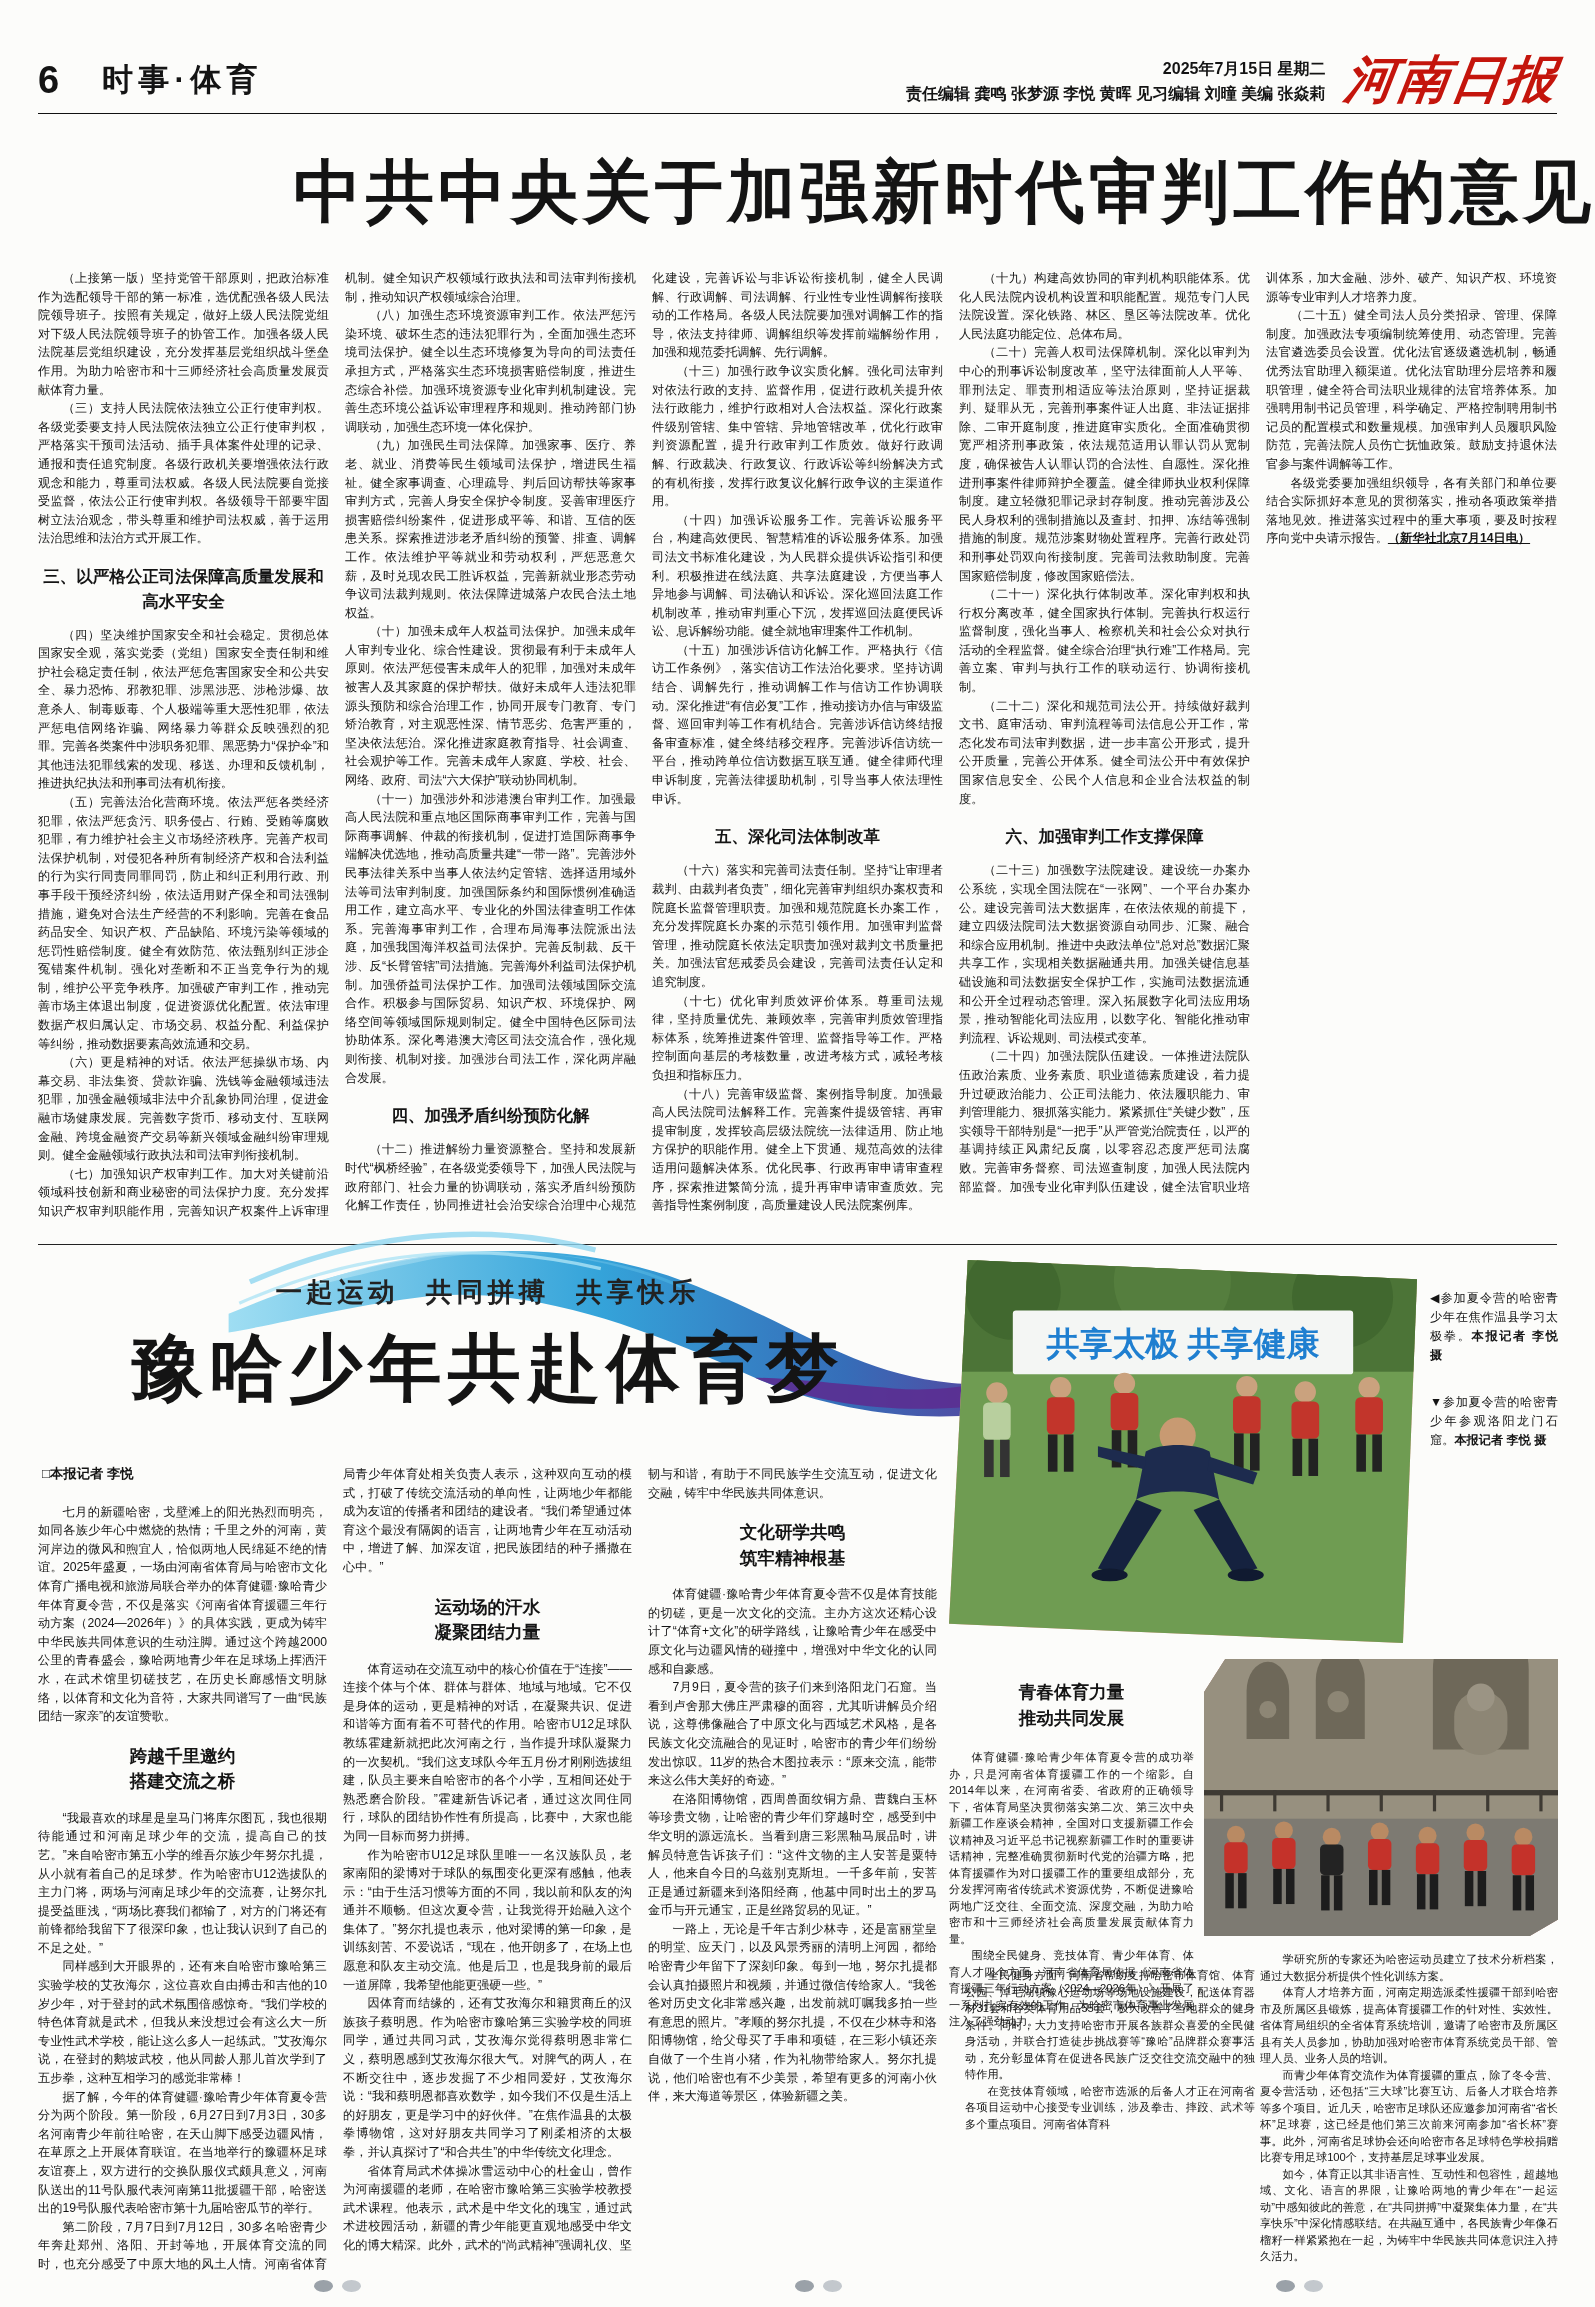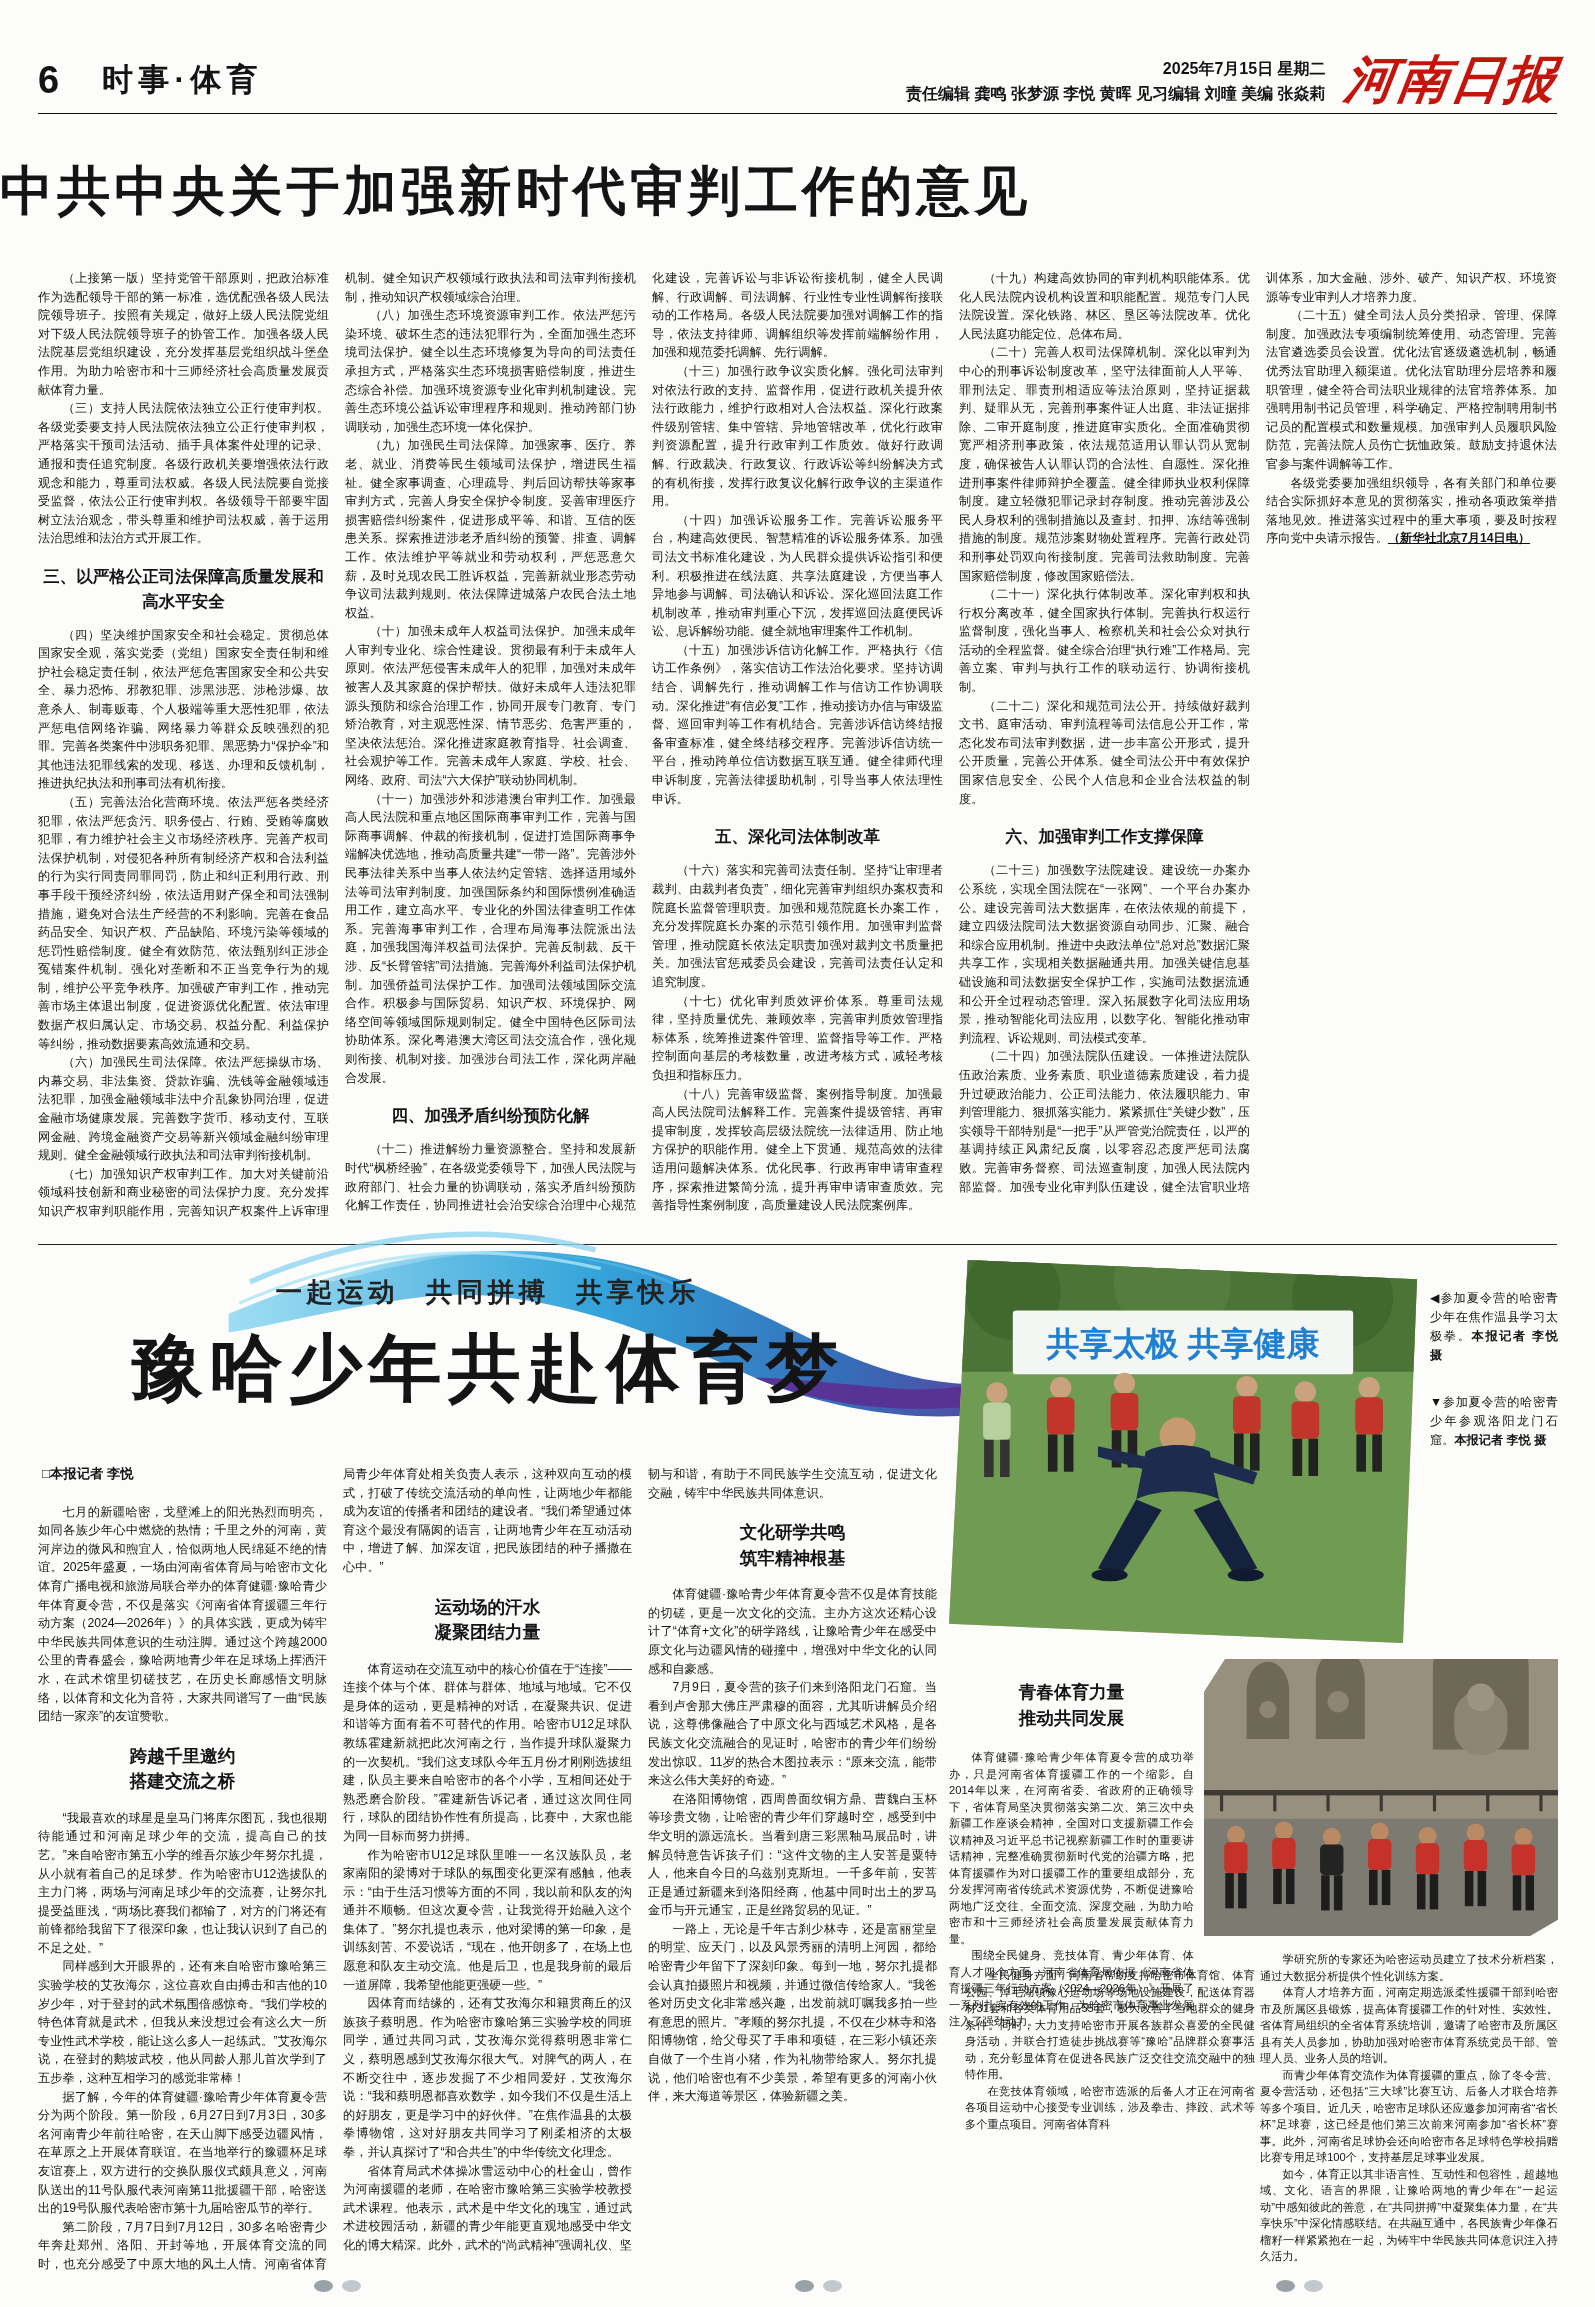--- a/index.html
+++ b/index.html
@@ -8,22 +8,22 @@
   
   .header{position:absolute;top:37px;left:38px;right:38px;height:69px;}
   .pageno{position:absolute;left:0;bottom:4.3px;font-size:38px;font-weight:bold;}
   .section-name{position:absolute;left:64px;bottom:5.3px;font-size:31px;font-weight:900;letter-spacing:5.3px;}
   .header-right{position:absolute;right:0;bottom:0;display:flex;align-items:flex-end;gap:19px;}
   .header-meta{text-align:right;font-size:16px;line-height:24.5px;font-weight:bold;}
   .masthead{font-family:"Liberation Serif",serif;font-style:italic;font-weight:bold;
             font-size:51px;line-height:51px;color:#c4150c;transform:skewX(-8deg);letter-spacing:2.1px;}
   .header-rule{position:absolute;top:113px;left:38px;right:38px;border-top:1.6px solid #111;}
   
-  .main-headline{position:absolute;top:143px;left:0;width:100%;text-align:left;
-                 font-size:53px;font-weight:900;letter-spacing:4.3px;line-height:96px;}
+  .main-headline{position:absolute;top:143px;left:0;width:100%;text-align:right;
+                 font-size:68px;font-weight:900;letter-spacing:4.3px;line-height:96px;}
   .main-cols{position:absolute;top:269px;left:38px;width:1519px;height:963px;
              column-count:5;column-gap:16px;column-fill:auto;overflow:hidden;
              font-size:12.2px;line-height:18.6px;text-align:justify;}
   .block{margin:0;}
   .block.p{text-indent:2em;}
   .block .lead{font-family:"Liberation Serif","DejaVu Serif",serif;}
   .block .tail{font-weight:bold;text-decoration:underline;}
   .block.h{text-indent:0;text-align:center;font-weight:900;font-size:16.5px;line-height:24.5px;
            margin:16px 0 11.7px;white-space:pre-line;break-inside:avoid;}
   .mid-rule{position:absolute;top:1244px;left:38px;right:38px;border-top:1.1px solid #222;}
@@ -85,21 +85,21 @@
       <div class="block p"><span class="lead">（上接第一版）</span><span>坚持党管干部原则，把政治标准作为选配领导干部的第一标准，选优配强各级人民法院领导班子。按照有关规定，做好上级人民法院党组对下级人民法院领导班子的协管工作。加强各级人民法院基层党组织建设，充分发挥基层党组织战斗堡垒作用。为助力哈密市和十三师经济社会高质量发展贡献体育力量。</span><span class="tail"></span></div>
 
       <div class="block p"><span class="lead">（三）支持人民法院依法独立公正行使审判权。</span><span>各级党委要支持人民法院依法独立公正行使审判权，严格落实干预司法活动、插手具体案件处理的记录、通报和责任追究制度。各级行政机关要增强依法行政观念和能力，尊重司法权威。各级人民法院要自觉接受监督，依法公正行使审判权。各级领导干部要牢固树立法治观念，带头尊重和维护司法权威，善于运用法治思维和法治方式开展工作。</span><span class="tail"></span></div>
 
       <div class="block h"><span class="lead"></span><span>三、以严格公正司法保障高质量发展和高水平安全</span><span class="tail"></span></div>
 
       <div class="block p"><span class="lead">（四）坚决维护国家安全和社会稳定。</span><span>贯彻总体国家安全观，落实党委（党组）国家安全责任制和维护社会稳定责任制，依法严惩危害国家安全和公共安全、暴力恐怖、邪教犯罪、涉黑涉恶、涉枪涉爆、故意杀人、制毒贩毒、个人极端等重大恶性犯罪，依法严惩电信网络诈骗、网络暴力等群众反映强烈的犯罪。完善各类案件中涉职务犯罪、黑恶势力“保护伞”和其他违法犯罪线索的发现、移送、办理和反馈机制，推进执纪执法和刑事司法有机衔接。</span><span class="tail"></span></div>
 
       <div class="block p"><span class="lead">（五）完善法治化营商环境。</span><span>依法严惩各类经济犯罪，依法严惩贪污、职务侵占、行贿、受贿等腐败犯罪，有力维护社会主义市场经济秩序。完善产权司法保护机制，对侵犯各种所有制经济产权和合法利益的行为实行同责同罪同罚，防止和纠正利用行政、刑事手段干预经济纠纷，依法适用财产保全和司法强制措施，避免对合法生产经营的不利影响。完善在食品药品安全、知识产权、产品缺陷、环境污染等领域的惩罚性赔偿制度。健全有效防范、依法甄别纠正涉企冤错案件机制。强化对垄断和不正当竞争行为的规制，维护公平竞争秩序。加强破产审判工作，推动完善市场主体退出制度，促进资源优化配置。依法审理数据产权归属认定、市场交易、权益分配、利益保护等纠纷，推动数据要素高效流通和交易。</span><span class="tail"></span></div>
 
-      <div class="block p"><span class="lead">（六）加强民生司法保障。</span><span>依法严惩操纵市场、内幕交易、非法集资、贷款诈骗、洗钱等金融领域违法犯罪，加强金融领域非法中介乱象协同治理，促进金融市场健康发展。完善数字货币、移动支付、互联网金融、跨境金融资产交易等新兴领域金融纠纷审理规则。健全金融领域行政执法和司法审判衔接机制。</span><span class="tail"></span></div>
+      <div class="block p"><span class="lead">（六）更是精神的对话。</span><span>依法严惩操纵市场、内幕交易、非法集资、贷款诈骗、洗钱等金融领域违法犯罪，加强金融领域非法中介乱象协同治理，促进金融市场健康发展。完善数字货币、移动支付、互联网金融、跨境金融资产交易等新兴领域金融纠纷审理规则。健全金融领域行政执法和司法审判衔接机制。</span><span class="tail"></span></div>
 
       <div class="block p"><span class="lead">（七）加强知识产权审判工作。</span><span>加大对关键前沿领域科技创新和商业秘密的司法保护力度。充分发挥知识产权审判职能作用，完善知识产权案件上诉审理机制。健全知识产权领域行政执法和司法审判衔接机制，推动知识产权领域综合治理。</span><span class="tail"></span></div>
 
       <div class="block p"><span class="lead">（八）加强生态环境资源审判工作。</span><span>依法严惩污染环境、破坏生态的违法犯罪行为，全面加强生态环境司法保护。健全以生态环境修复为导向的司法责任承担方式，严格落实生态环境损害赔偿制度，推进生态综合补偿。加强环境资源专业化审判机制建设。完善生态环境公益诉讼审理程序和规则。推动跨部门协调联动，加强生态环境一体化保护。</span><span class="tail"></span></div>
 
       <div class="block p"><span class="lead">（九）加强民生司法保障。</span><span>加强家事、医疗、养老、就业、消费等民生领域司法保护，增进民生福祉。健全家事调查、心理疏导、判后回访帮扶等家事审判方式，完善人身安全保护令制度。妥善审理医疗损害赔偿纠纷案件，促进形成平等、和谐、互信的医患关系。探索推进涉老矛盾纠纷的预警、排查、调解工作。依法维护平等就业和劳动权利，严惩恶意欠薪，及时兑现农民工胜诉权益，完善新就业形态劳动争议司法裁判规则。依法保障进城落户农民合法土地权益。</span><span class="tail"></span></div>
 
       <div class="block p"><span class="lead">（十）加强未成年人权益司法保护。</span><span>加强未成年人审判专业化、综合性建设。贯彻最有利于未成年人原则。依法严惩侵害未成年人的犯罪，加强对未成年被害人及其家庭的保护帮扶。做好未成年人违法犯罪源头预防和综合治理工作，协同开展专门教育、专门矫治教育，对主观恶性深、情节恶劣、危害严重的，坚决依法惩治。深化推进家庭教育指导、社会调查、社会观护等工作。完善未成年人家庭、学校、社会、网络、政府、司法“六大保护”联动协同机制。</span><span class="tail"></span></div>
 
       <div class="block p"><span class="lead">（十一）加强涉外和涉港澳台审判工作。</span><span>加强最高人民法院和重点地区国际商事审判工作，完善与国际商事调解、仲裁的衔接机制，促进打造国际商事争端解决优选地，推动高质量共建“一带一路”。完善涉外民事法律关系中当事人依法约定管辖、选择适用域外法等司法审判制度。加强国际条约和国际惯例准确适用工作，建立高水平、专业化的外国法律查明工作体系。完善海事审判工作，合理布局海事法院派出法庭，加强我国海洋权益司法保护。完善反制裁、反干涉、反“长臂管辖”司法措施。完善海外利益司法保护机制。加强侨益司法保护工作。加强司法领域国际交流合作。积极参与国际贸易、知识产权、环境保护、网络空间等领域国际规则制定。健全中国特色区际司法协助体系。深化粤港澳大湾区司法交流合作，强化规则衔接、机制对接。加强涉台司法工作，深化两岸融合发展。</span><span class="tail"></span></div>

